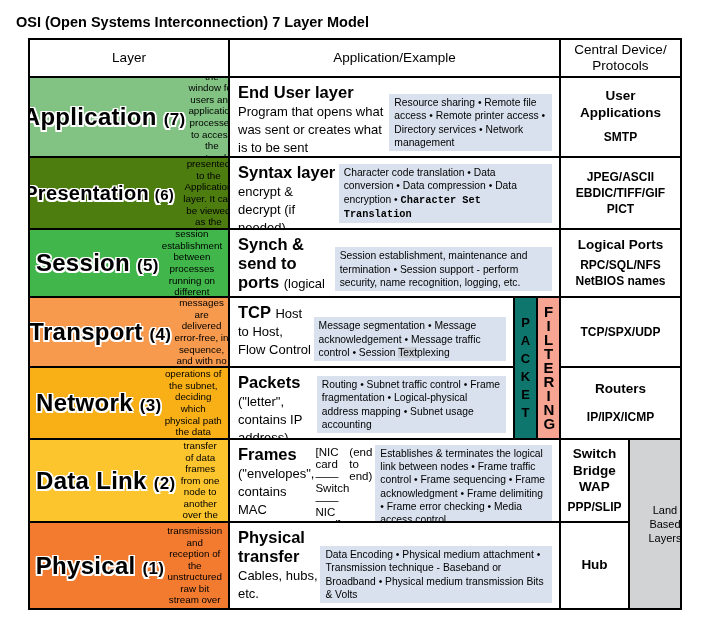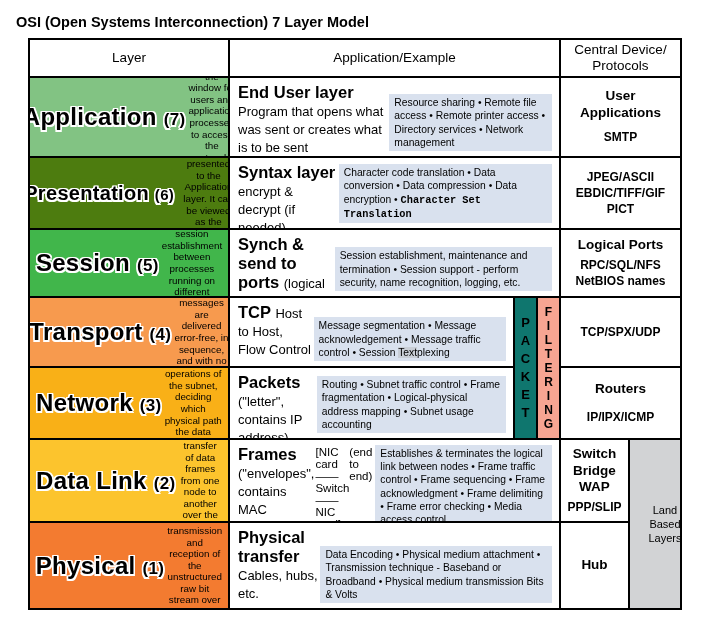--- a/index.html
+++ b/index.html
@@ -48,21 +48,21 @@
   .device-cell{
     display:flex;flex-direction:column;align-items:center;justify-content:space-evenly;
     text-align:center;padding:3px 2px;white-space:pre-line;
   }
   .dev-title{font-weight:bold;font-size:13.5px;line-height:1.25;}
   .dev-lines{font-weight:bold;font-size:12px;line-height:1.35;}
   .strip-cell{display:flex;}
   .strip-col{flex:1;display:flex;align-items:center;justify-content:center;}
   .strip-col.right{border-left:2px solid #000;}
   .packet-word{font-weight:bold;font-size:13px;line-height:18px;width:12px;word-break:break-all;text-align:center;}
-  .filtering-word{font-weight:bold;font-size:12px;line-height:14px;width:10px;word-break:break-all;text-align:center;}
+  .filtering-word{font-weight:bold;font-size:15px;line-height:14px;width:10px;word-break:break-all;text-align:center;}
   .land-cell{
     display:flex;align-items:center;justify-content:center;text-align:center;
     font-size:11px;line-height:1.3;white-space:pre-line;padding-left:20px;
   }
 </style>
 </head>
 <body>
 
 <div class="page-title">OSI (Open Systems Interconnection) 7 Layer Model</div>
 

